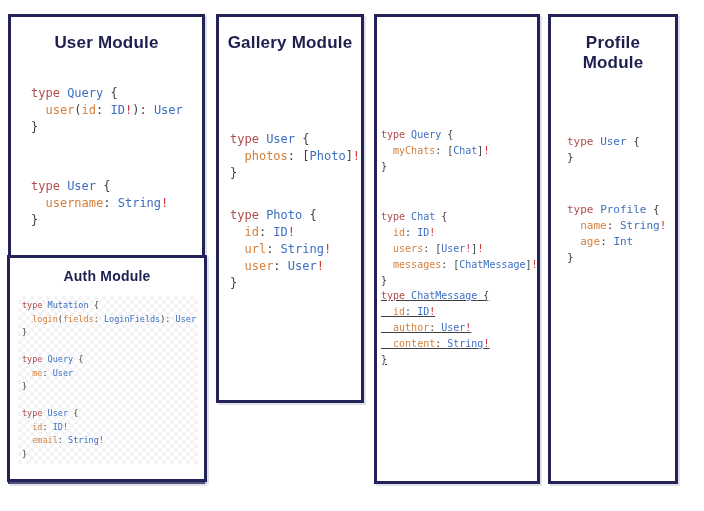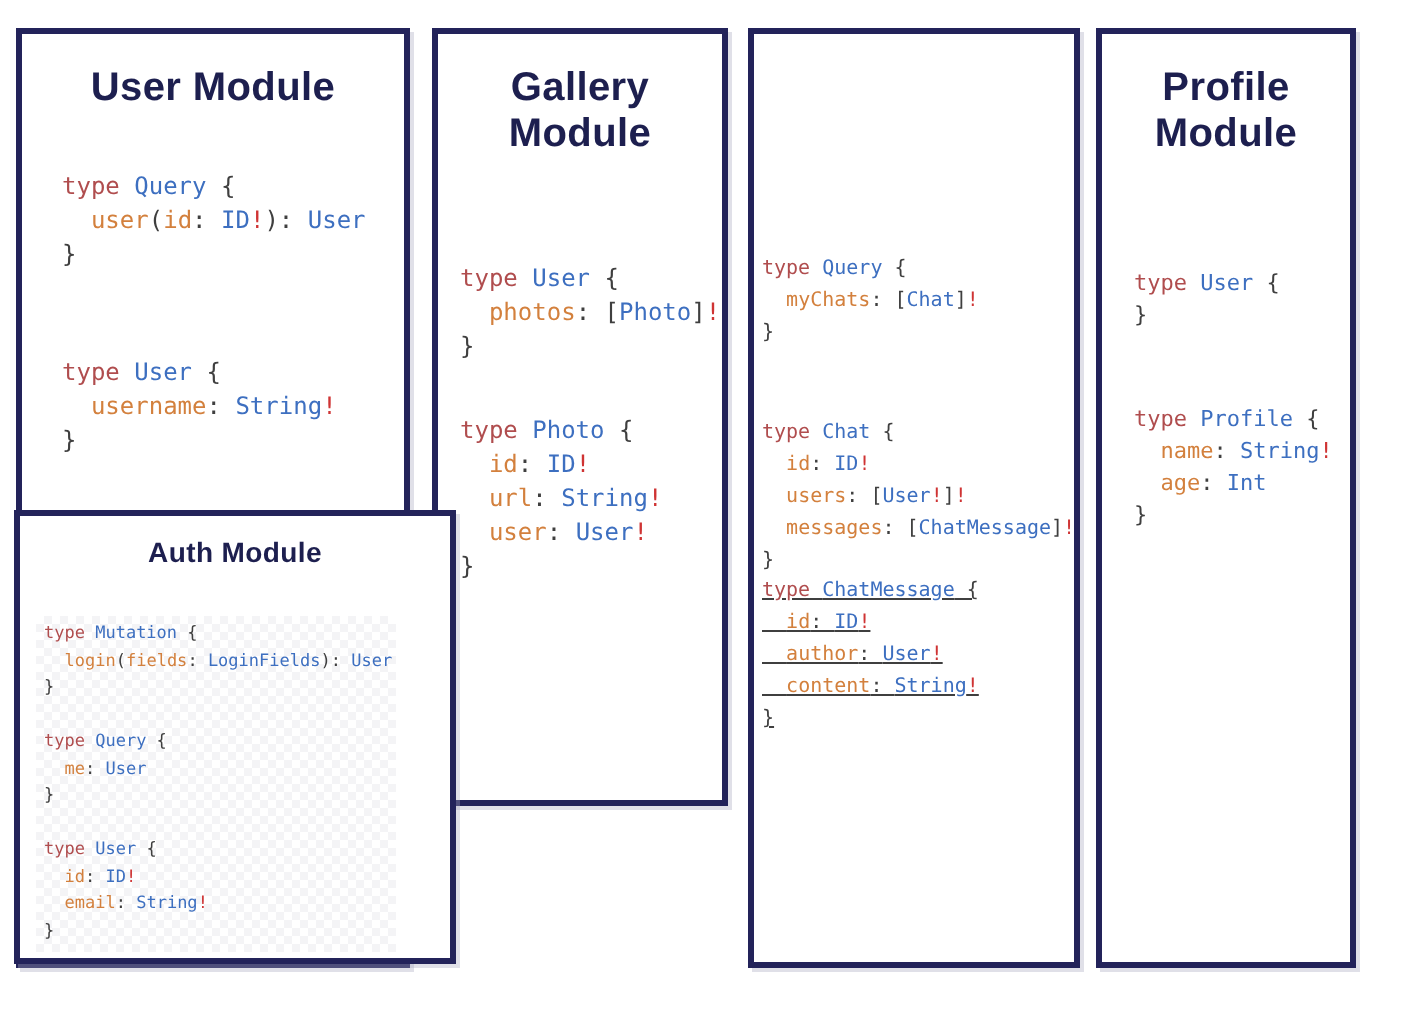--- a/index.html
+++ b/index.html
@@ -4,39 +4,39 @@
 <style>
   html,body{margin:0;padding:0;background:#ffffff;}
   #page{position:relative;width:704px;height:511px;background:#ffffff;overflow:hidden;
         font-family:"Liberation Sans",sans-serif;}
   .panel{position:absolute;box-sizing:border-box;border:3px solid #23235a;background:#ffffff;
          box-shadow:2px 2px 0 rgba(165,165,190,0.35);}
   #p-user   {left:8px;  top:14px; width:197px; height:470px;}
   #p-gallery{left:216px;top:14px; width:148px; height:389px;}
   #p-chat   {left:374px;top:14px; width:166px; height:470px;}
   #p-profile{left:548px;top:14px; width:130px; height:470px;}
-  #p-auth   {left:7px;  top:255px;width:221px; height:227px; z-index:2;}
-  .panel h2{margin:16px 3px 0;text-align:center;font-size:20px;font-weight:700;
+  #p-auth   {left:7px;  top:255px;width:200px; height:227px; z-index:2;}
+  .panel h2{margin:16px 3px 0;text-align:center;font-size:17px;font-weight:700;
             color:#1d1f4f;letter-spacing:.2px;}
   #p-auth h3{margin:10px 2px 0;text-align:center;font-size:14px;font-weight:700;
              color:#1d1f4f;letter-spacing:.2px;}
   .code{position:absolute;margin:0;font-family:"DejaVu Sans Mono",monospace;
         color:#3f3f3f;white-space:pre;}
   .code .line{white-space:pre;}
   #p-user .code, #p-gallery .code{font-size:12px;line-height:17px;}
   #p-chat .code{font-size:10px;line-height:16px;}
   #p-profile .code{font-size:11px;line-height:16px;}
   #p-auth .code{font-size:8.5px;line-height:13.5px;padding:3px 4px;
     background-image:
       linear-gradient(45deg,#f4f4f6 25%,transparent 25%,transparent 75%,#f4f4f6 75%),
       linear-gradient(45deg,#f4f4f6 25%,transparent 25%,transparent 75%,#f4f4f6 75%);
     background-size:8px 8px;background-position:0 0,4px 4px;}
   #p-user .b0{left:20px;top:68px;}
   #p-user .b1{left:20px;top:161px;}
-  #p-auth .b0{left:8px;top:38px;width:172px;margin-top:12px;}
+  #p-auth .b0{left:8px;top:38px;width:172px;}
   #p-gallery .b0{left:11px;top:114px;}
   #p-gallery .b1{left:11px;top:190px;}
   #p-chat .b0{left:4px;top:110px;}
   #p-chat .b1{left:4px;top:192px;}
   #p-chat .b2{left:4px;top:271px;text-decoration:underline;}
   #p-profile .b0{left:16px;top:117px;}
   #p-profile .b1{left:16px;top:185px;}
   .tok-kw{color:#b04d4e;}
   .tok-ty{color:#3d6fc0;}
   .tok-fd{color:#d3803d;}

